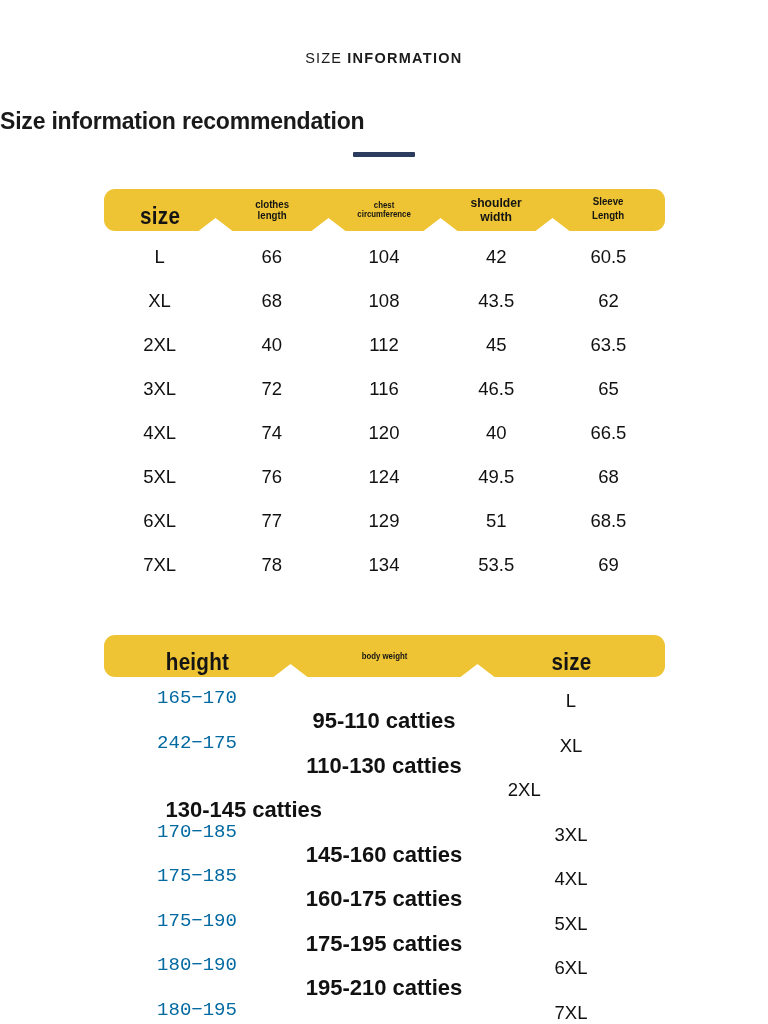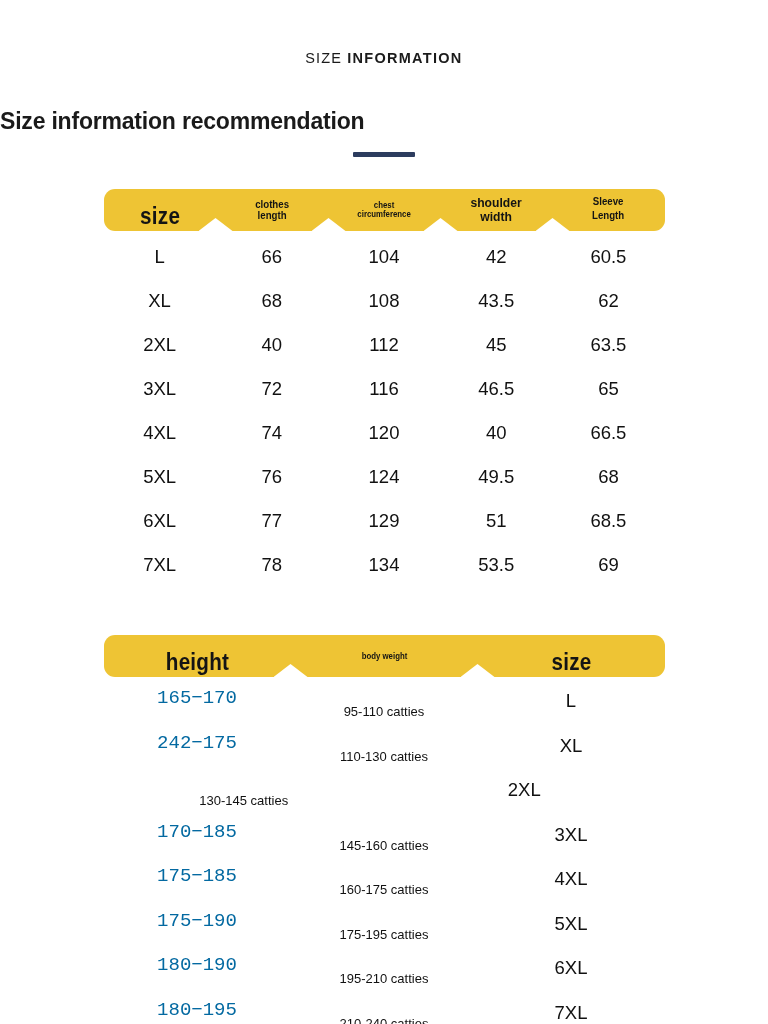--- a/index.html
+++ b/index.html
@@ -155,27 +155,27 @@
   .cell-height {
     font-size: 19px;
     font-weight: 400;
     font-family: Liberation Mono, monospace;
     transform: scaleX(0.9);
     color: #0369a1;
     position: relative;
     top: -5px;
   }
   .cell-weight {
-    font-size: 13px;
-    font-weight: 400;
+    font-size: 22px;
+    font-weight: 700;
     font-family: "Liberation Sans Narrow", "Liberation Sans", sans-serif;
     transform: scaleX(0.82);
     color: #111111;
     position: relative;
-    top: 8px;
+    top: 18px;
   }
   .cell-size2 {
     font-size: 18.5px;
     font-weight: 400;
     color: #111111;
     position: relative;
     top: -2px;
   }
 </style>
 </head>

